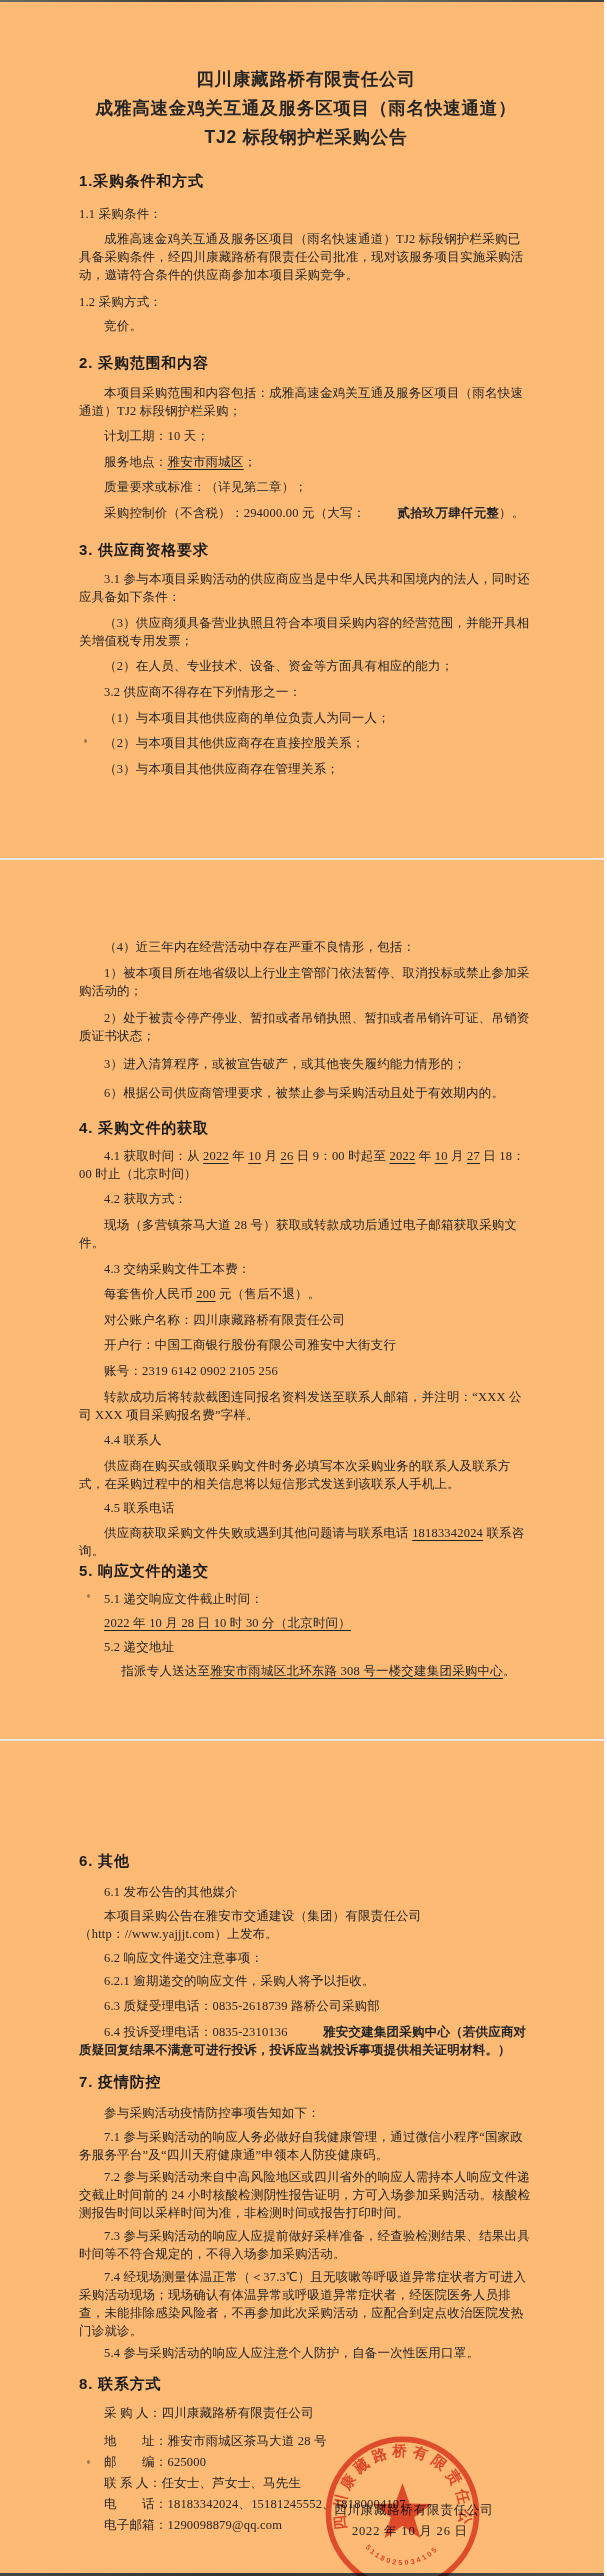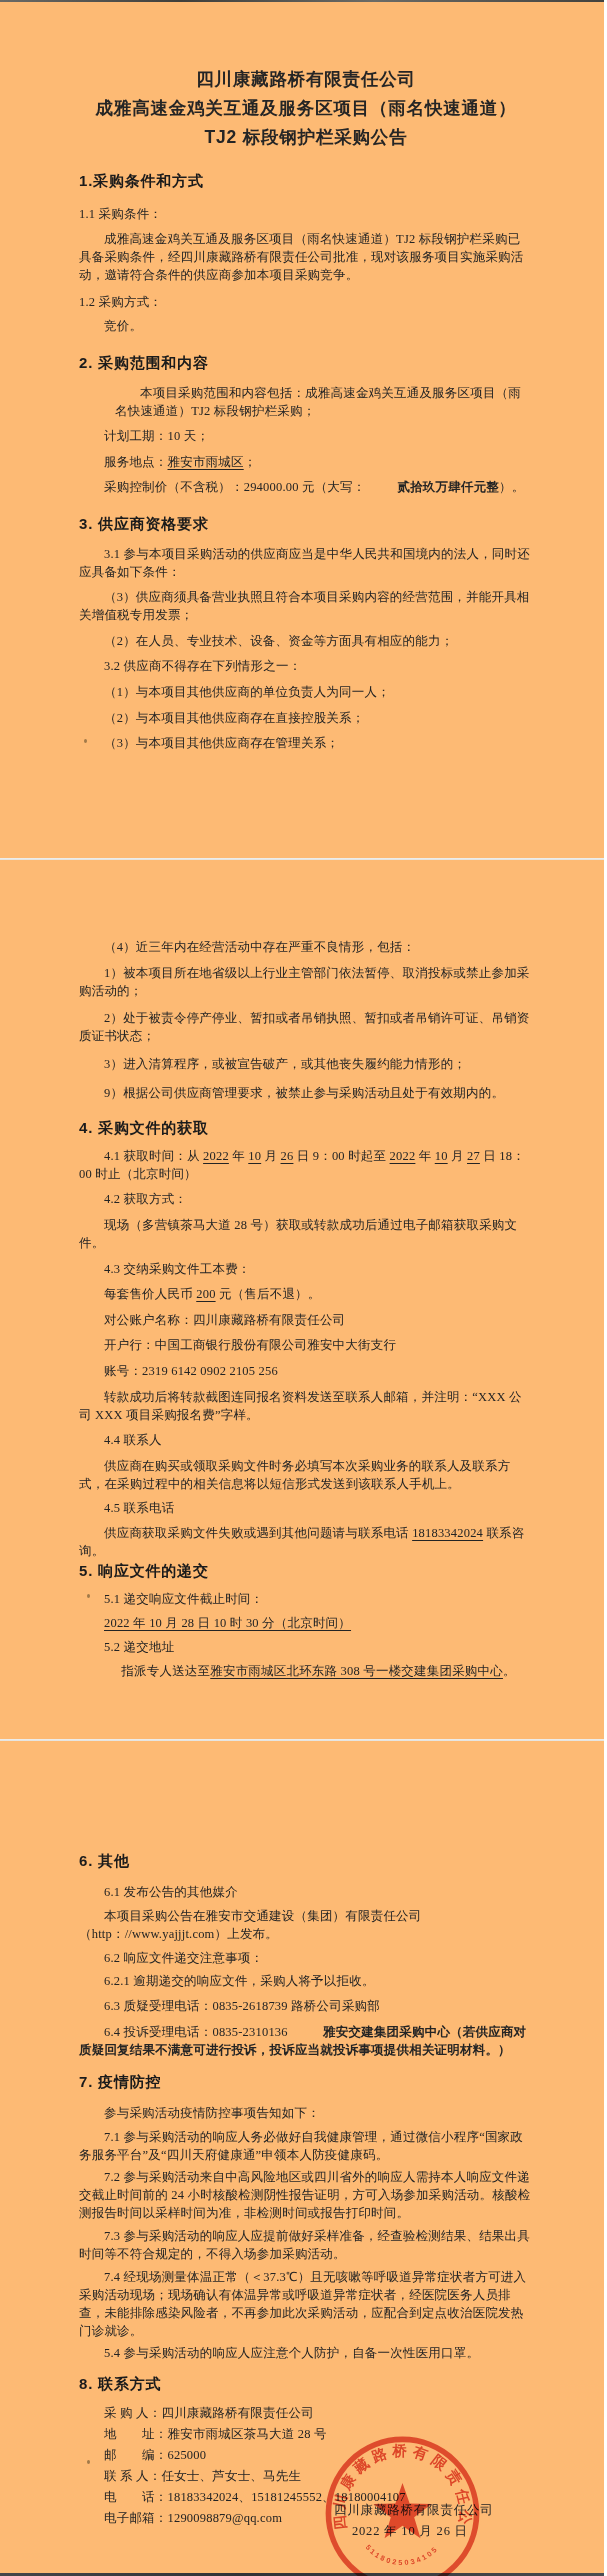--- a/index.html
+++ b/index.html
@@ -45,43 +45,44 @@
       <p class="title-line">成雅高速金鸡关互通及服务区项目（雨名快速通道）</p>
       <p class="title-line">TJ2 标段钢护栏采购公告</p>
 
       <h2 class="h" style="margin-top:18px;">1.采购条件和方式</h2>
       <p class="p" style="margin-top:13.7px;">1.1 采购条件：</p>
       <p class="p ind2" style="margin-top:7.6px;">成雅高速金鸡关互通及服务区项目（雨名快速通道）TJ2 标段钢护栏采购已具备采购条件，经四川康藏路桥有限责任公司批准，现对该服务项目实施采购活动，邀请符合条件的供应商参加本项目采购竞争。</p>
       <p class="p" style="margin-top:9px;">1.2 采购方式：</p>
       <p class="p ind2" style="margin-top:6px;">竞价。</p>
 
       <h2 class="h" style="margin-top:16.7px;">2. 采购范围和内容</h2>
-      <p class="p ind2" style="margin-top:10.6px;margin-left:36px;">本项目采购范围和内容包括：成雅高速金鸡关互通及服务区项目（雨名快速通道）TJ2 标段钢护栏采购；</p>
+      <p class="p ind2" style="margin-top:10.6px;">本项目采购范围和内容包括：成雅高速金鸡关互通及服务区项目（雨名快速通道）TJ2 标段钢护栏采购；</p>
       <p class="p ind2" style="margin-top:7.6px;">计划工期：10 天；</p>
       <p class="p ind2" style="margin-top:7.6px;"><span>服务地点：</span><span class="u">雅安市雨城区</span><span>；</span></p>
+      <p class="p ind2" style="margin-top:7.6px;">质量要求或标准：（详见第二章）；</p>
       <p class="p ind2" style="margin-top:7.6px;"><span>采购控制价（不含税）：294000.00 元（大写：</span><span class="b">贰拾玖万肆仟元整</span><span>）。</span></p>
 
       <h2 class="h" style="margin-top:16.7px;">3. 供应商资格要求</h2>
       <p class="p ind2" style="margin-top:10.6px;">3.1 参与本项目采购活动的供应商应当是中华人民共和国境内的法人，同时还应具备如下条件：</p>
       <p class="p ind2" style="margin-top:7.6px;">（3）供应商须具备营业执照且符合本项目采购内容的经营范围，并能开具相关增值税专用发票；</p>
       <p class="p ind2" style="margin-top:7.6px;">（2）在人员、专业技术、设备、资金等方面具有相应的能力；</p>
       <p class="p ind2" style="margin-top:7.6px;">3.2 供应商不得存在下列情形之一：</p>
       <p class="p ind2" style="margin-top:7.6px;">（1）与本项目其他供应商的单位负责人为同一人；</p>
       <p class="p ind2" style="margin-top:7.6px;">（2）与本项目其他供应商存在直接控股关系；</p>
       <p class="p ind2" style="margin-top:7.6px;">（3）与本项目其他供应商存在管理关系；</p>
     </div>
   </div>
 
   <div class="page" style="top:858px;height:881px;">
     <div class="content" style="padding-top:80px;">
       <p class="p ind2">（4）近三年内在经营活动中存在严重不良情形，包括：</p>
       <p class="p ind2" style="margin-top:7.6px;">1）被本项目所在地省级以上行业主管部门依法暂停、取消投标或禁止参加采购活动的；</p>
       <p class="p ind2" style="margin-top:9px;">2）处于被责令停产停业、暂扣或者吊销执照、暂扣或者吊销许可证、吊销资质证书状态；</p>
       <p class="p ind2" style="margin-top:10.6px;">3）进入清算程序，或被宣告破产，或其他丧失履约能力情形的；</p>
-      <p class="p ind2" style="margin-top:10.6px;">9）根据公司供应商管理要求，被禁止参与采购活动且处于有效期内的。</p>
+      <p class="p ind2" style="margin-top:10.6px;">6）根据公司供应商管理要求，被禁止参与采购活动且处于有效期内的。</p>
 
       <h2 class="h" style="margin-top:15px;">4. 采购文件的获取</h2>
       <p class="p ind2" style="margin-top:9px;"><span>4.1 获取时间：从 </span><span class="u">2022</span><span> 年 </span><span class="u">10</span><span> 月 </span><span class="u">26</span><span> 日 9：00 时起至 </span><span class="u">2022</span><span> 年 </span><span class="u">10</span><span> 月 </span><span class="u">27</span><span> 日 18：00 时止（北京时间）</span></p>
       <p class="p ind2" style="margin-top:7.6px;">4.2 获取方式：</p>
       <p class="p ind2" style="margin-top:7.6px;">现场（多营镇茶马大道 28 号）获取或转款成功后通过电子邮箱获取采购文件。</p>
       <p class="p ind2" style="margin-top:7.6px;">4.3 交纳采购文件工本费：</p>
       <p class="p ind2" style="margin-top:7.6px;"><span>每套售价人民币 </span><span class="u">200</span><span> 元（售后不退）。</span></p>
       <p class="p ind2" style="margin-top:7.6px;">对公账户名称：四川康藏路桥有限责任公司</p>
       <p class="p ind2" style="margin-top:7.6px;">开户行：中国工商银行股份有限公司雅安中大街支行</p>
       <p class="p ind2" style="margin-top:7.6px;">账号：2319 6142 0902 2105 256</p>
@@ -111,21 +112,21 @@
 
       <h2 class="h" style="margin-top:12px;">7. 疫情防控</h2>
       <p class="p ind2" style="margin-top:12px;">参与采购活动疫情防控事项告知如下：</p>
       <p class="p ind2" style="margin-top:6px;">7.1 参与采购活动的响应人务必做好自我健康管理，通过微信小程序“国家政务服务平台”及“四川天府健康通”申领本人防疫健康码。</p>
       <p class="p ind2" style="margin-top:4.6px;">7.2 参与采购活动来自中高风险地区或四川省外的响应人需持本人响应文件递交截止时间前的 24 小时核酸检测阴性报告证明，方可入场参加采购活动。核酸检测报告时间以采样时间为准，非检测时间或报告打印时间。</p>
       <p class="p ind2" style="margin-top:4.6px;">7.3 参与采购活动的响应人应提前做好采样准备，经查验检测结果、结果出具时间等不符合规定的，不得入场参加采购活动。</p>
       <p class="p ind2" style="margin-top:4.6px;">7.4 经现场测量体温正常（＜37.3℃）且无咳嗽等呼吸道异常症状者方可进入采购活动现场；现场确认有体温异常或呼吸道异常症状者，经医院医务人员排查，未能排除感染风险者，不再参加此次采购活动，应配合到定点收治医院发热门诊就诊。</p>
       <p class="p ind2" style="margin-top:4.6px;">5.4 参与采购活动的响应人应注意个人防护，自备一次性医用口罩。</p>
 
       <h2 class="h" style="margin-top:10.6px;">8. 联系方式</h2>
-      <p class="p ind2" style="margin-top:10.6px;margin-bottom:3px;"><span>采 购 人：</span><span>四川康藏路桥有限责任公司</span></p>
+      <p class="p ind2" style="margin-top:10.6px;margin-bottom:10px;"><span>采 购 人：</span><span>四川康藏路桥有限责任公司</span></p>
       <p class="p ind2" style="margin-bottom:3px;"><span>地　　址：</span><span>雅安市雨城区茶马大道 28 号</span></p>
       <p class="p ind2" style="margin-bottom:3px;"><span>邮　　编：</span><span>625000</span></p>
       <p class="p ind2" style="margin-bottom:3px;"><span>联 系 人：</span><span>任女士、芦女士、马先生</span></p>
       <p class="p ind2" style="margin-bottom:3px;"><span>电　　话：</span><span>18183342024、15181245552、18180004107</span></p>
       <p class="p ind2"><span>电子邮箱：</span><span>1290098879@qq.com</span></p>
     </div>
 
     <div class="sig" style="left:334px;top:711px;">四川康藏路桥有限责任公司</div>
     <div class="sig" style="left:352px;top:732px;">2022 年 10 月 26 日</div>
 

